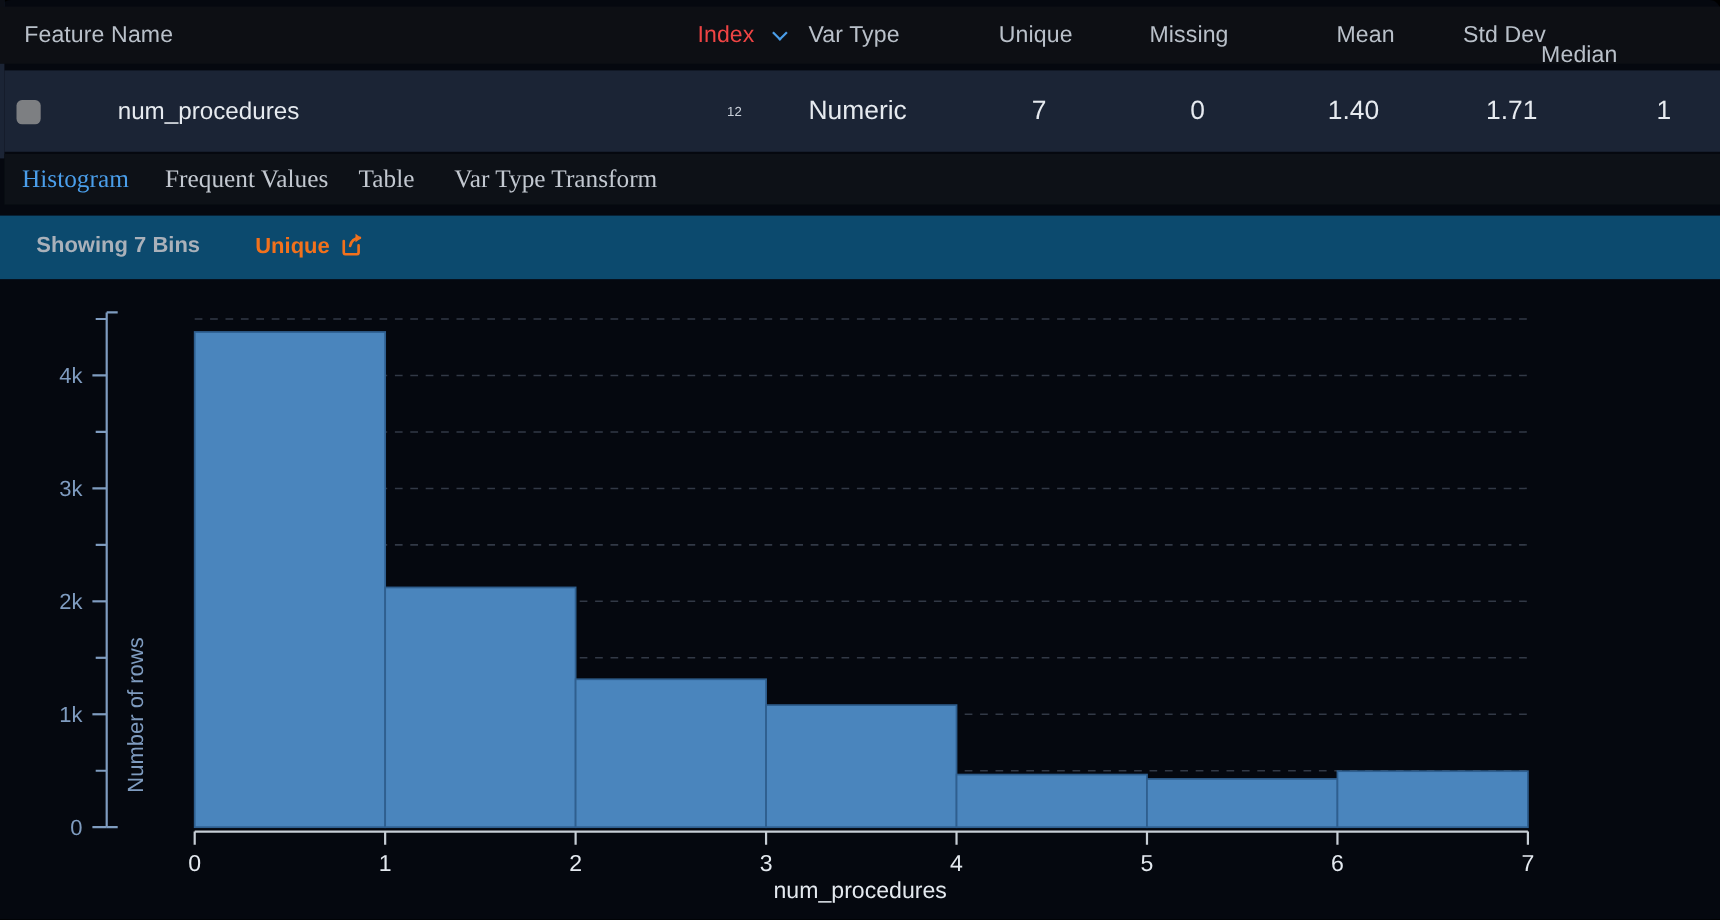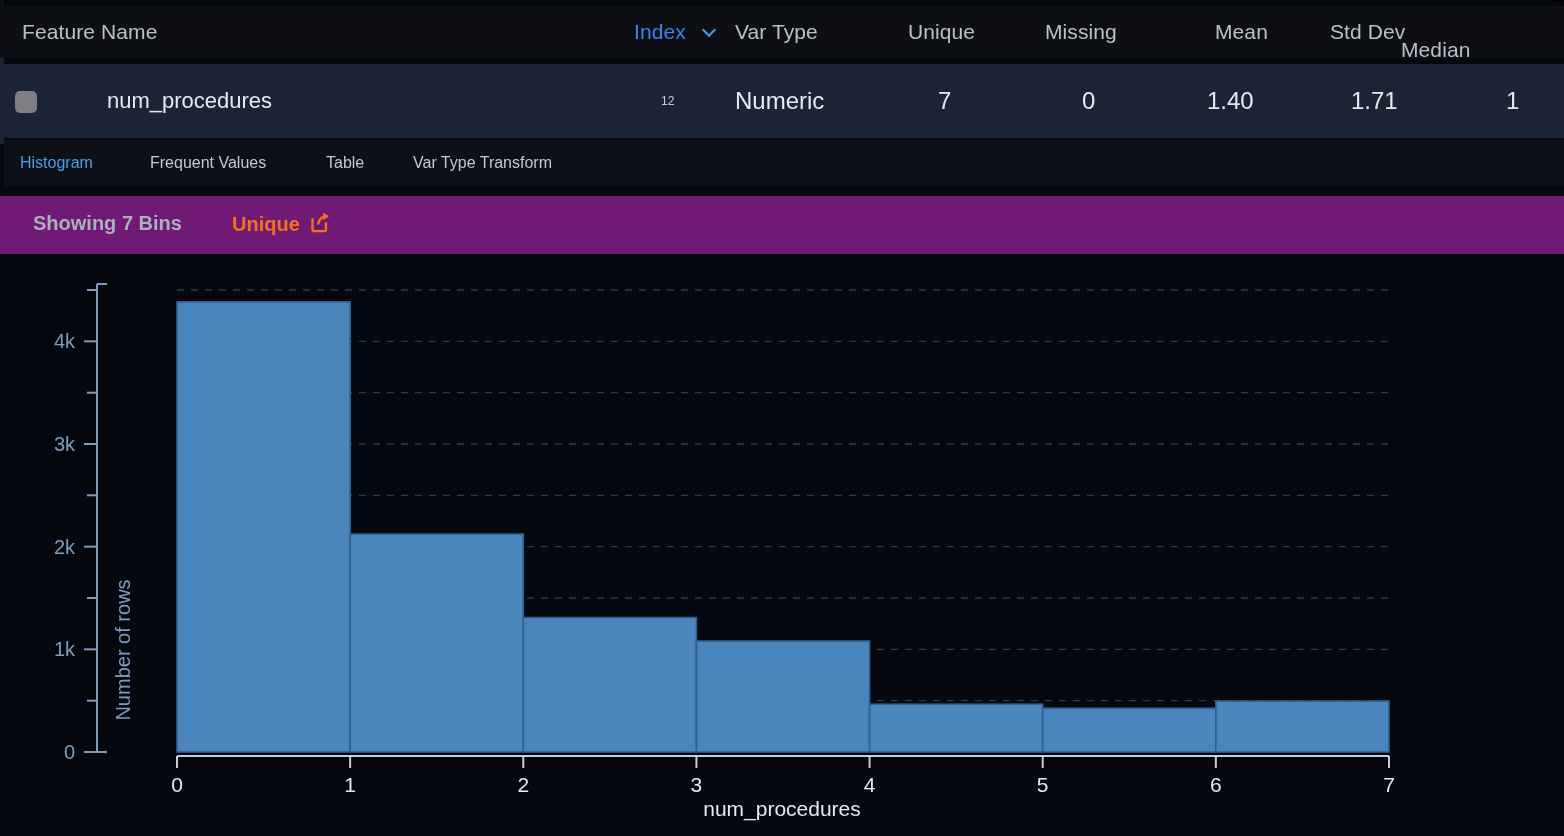--- a/index.html
+++ b/index.html
@@ -61,21 +61,21 @@
     letter-spacing: 0.1px;
   }
   .hcell.feature-name {
     position: absolute;
     left: 22px;
     text-align: left;
   }
   .hcell.idx {
     position: absolute;
     left: 634px;
-    color: #3b82f6;
+    color: #ef4444;
     display: flex;
     align-items: center;
     gap: 18px;
   }
   .chev {
     display: inline-block;
     width: 12px;
     height: 12px;
     position: relative;
     top: -2px;
@@ -140,40 +140,41 @@
     position: absolute;
     left: 4px;
     top: 140px;
     width: 1560px;
     height: 46px;
     background: #0d1117;
     display: flex;
     align-items: center;
   }
   .tab {
-    font-size: 16px;
+    font-size: 23px;
     color: #c2c8d0;
     white-space: nowrap;
     position: absolute;
     cursor: pointer;
+    font-family: Liberation Serif, serif;
   }
   .tab.active { color: #4a9eea; }
   .tab.t0 { left: 16px; }
   .tab.t1 { left: 146px; }
   .tab.t2 { left: 322px; }
   .tab.t3 { left: 409px; }
 
   
   .chart-toolbar {
     position: absolute;
     left: 0;
     top: 196px;
     width: 1564px;
     height: 58px;
-    background: #701a75;
+    background: #0c4a6e;
     text-decoration: underline;
   }
   .bins-label {
     position: absolute;
     left: 33px;
     top: 16px;
     font-size: 20px;
     font-weight: bold;
     color: #aab1ba;
     white-space: nowrap;

